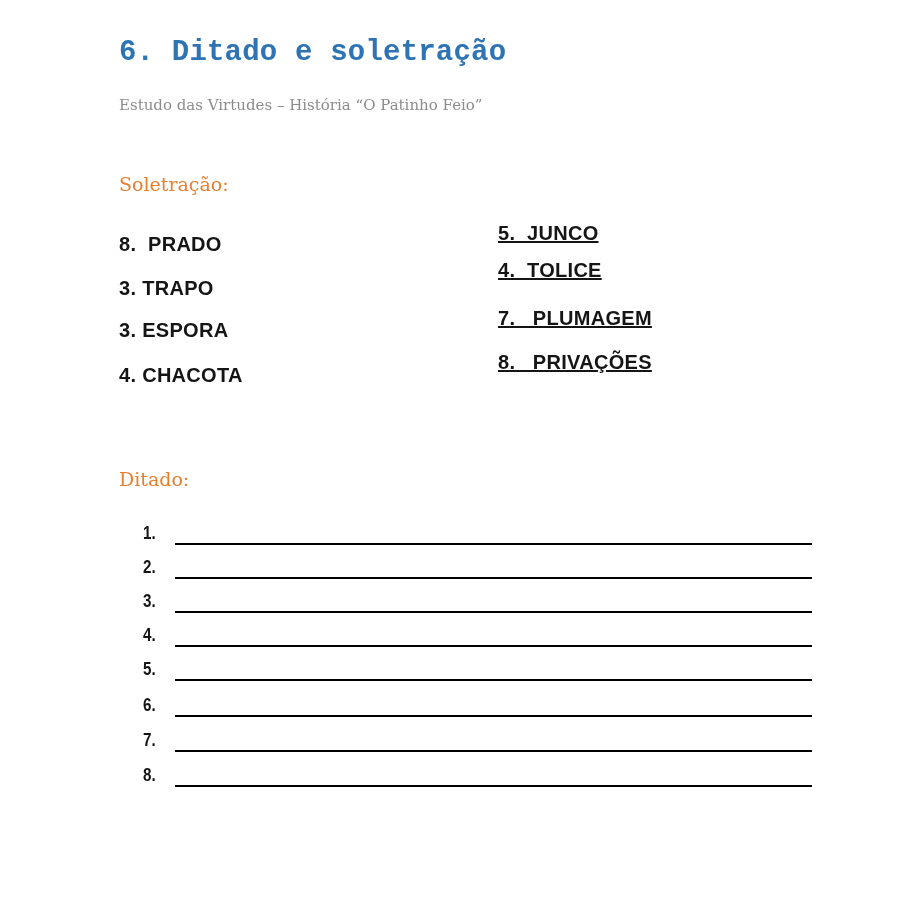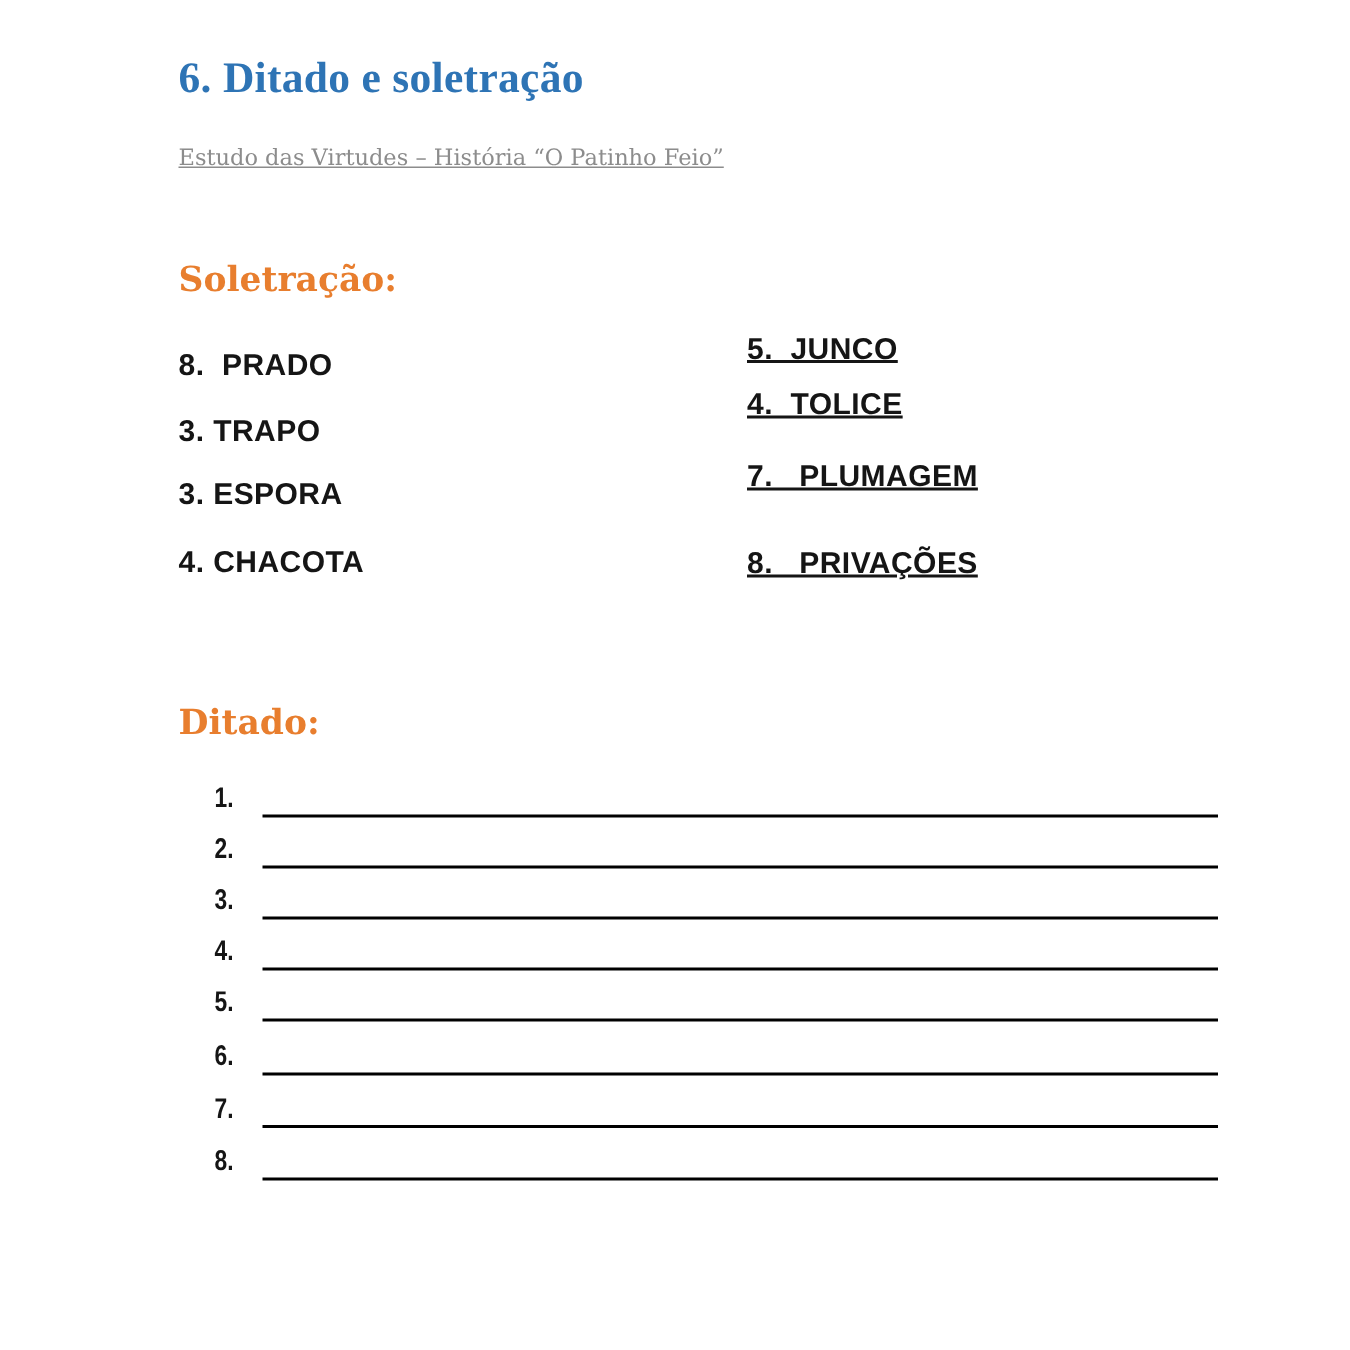--- a/index.html
+++ b/index.html
@@ -7,35 +7,34 @@
     --accent-orange:#E87E2E;
     --subtitle-gray:#8C8C8C;
     --text-black:#151515;
   }
   *{margin:0;padding:0;box-sizing:border-box;}
   html,body{width:900px;height:900px;background:#ffffff;overflow:hidden;}
   body{font-family:"Liberation Sans",sans-serif;position:relative;}
 
   .doc-title{
     position:absolute;left:119px;top:36px;
-    font-family:Liberation Serif, serif;font-weight:bold;
+    font-family:Liberation Mono, monospace;font-weight:bold;
     font-size:29px;color:var(--heading-blue);letter-spacing:0.2px;
     white-space:pre;
   }
   .doc-subtitle{
     position:absolute;left:119px;top:96px;
     font-family:"DejaVu Serif",serif;font-weight:normal;
     font-size:15px;color:var(--subtitle-gray);
     white-space:pre;
-    text-decoration:underline;
   }
   .section-heading{
     position:absolute;left:119px;
-    font-family:"DejaVu Serif",serif;font-weight:bold;
-    font-size:23px;color:var(--accent-orange);
+    font-family:"DejaVu Serif",serif;font-weight:normal;
+    font-size:19px;color:var(--accent-orange);
     white-space:pre;
   }
   #soletracao-heading{top:173px;}
   #ditado-heading{top:468px;}
 
   .spell-item{
     position:absolute;
     font-family:"Liberation Sans",sans-serif;font-weight:bold;
     font-size:20px;color:var(--text-black);
     white-space:pre;letter-spacing:0.3px;
@@ -68,21 +67,21 @@
 <h2 class="section-heading" id="soletracao-heading">Soletração:</h2>
 
 <div class="spell-item col-left" style="top:233px">8.  PRADO</div>
 <div class="spell-item col-left" style="top:277px">3. TRAPO</div>
 <div class="spell-item col-left" style="top:319px">3. ESPORA</div>
 <div class="spell-item col-left" style="top:364px">4. CHACOTA</div>
 
 <div class="spell-item col-right" style="top:222px">5.  JUNCO</div>
 <div class="spell-item col-right" style="top:259px">4.  TOLICE</div>
 <div class="spell-item col-right" style="top:307px">7.   PLUMAGEM</div>
-<div class="spell-item col-right" style="top:365px">8.   PRIVAÇÕES</div>
+<div class="spell-item col-right" style="top:351px">8.   PRIVAÇÕES</div>
 
 <h2 class="section-heading" id="ditado-heading">Ditado:</h2>
 
 <div class="ditado-row" style="top:521px">
   <span class="ditado-num">1.</span>
   <span class="ditado-line"></span>
 </div>
 <div class="ditado-row" style="top:555px">
   <span class="ditado-num">2.</span>
   <span class="ditado-line"></span>

